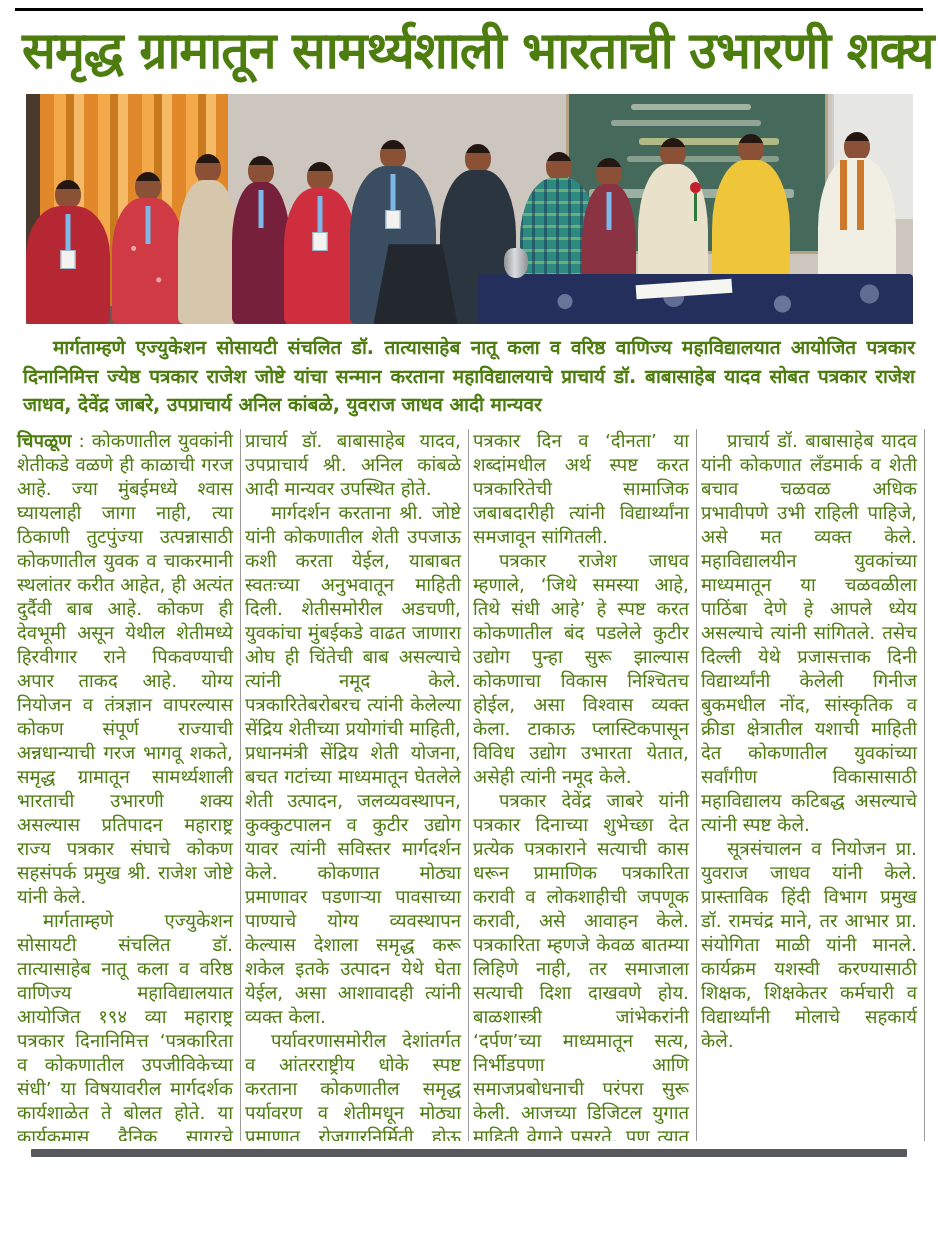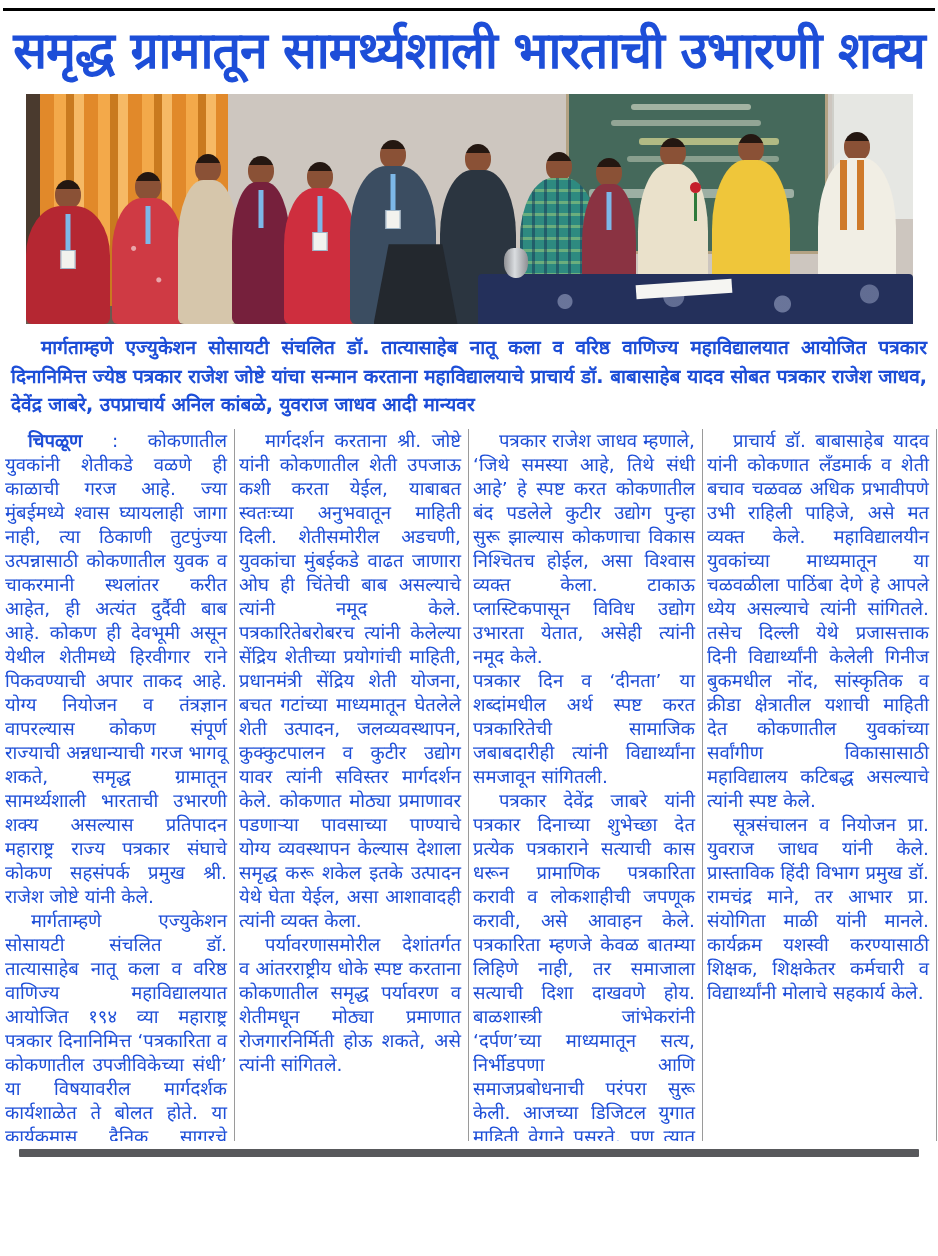--- a/index.html
+++ b/index.html
@@ -3,23 +3,23 @@
 <meta charset="utf-8">
 <style>
   html,body{margin:0;padding:0;background:#ffffff;}
   .page{
     position:relative;
     width:938px;height:1256px;
     margin:0 auto;
     background:#ffffff;
     overflow:hidden;
     font-family:"DejaVu Sans", sans-serif;
-    color:#1d4ed8;
+    color:#4d7c0f;
     box-sizing:border-box;
-    padding:0 1px;
+    padding:0 13px;
   }
   .top-rule{border-top:3px solid #000;margin:8px 2px 0 2px;}
   .headline{
     margin:10px 0 4px 0;
     font-size:51px;line-height:1.18;
     font-weight:bold;text-align:center;
     letter-spacing:-1px;white-space:nowrap;
     transform:scaleX(0.98);transform-origin:center;
   }
   .subheadline{
@@ -123,21 +123,21 @@
   }
   .col{
     flex:1 1 0;min-width:0;
     padding:0 7px 0 4px;
     border-right:1px solid #9a9a9a;
     font-size:18.5px;line-height:24px;text-align:justify;
   }
   .col:last-child{border-right:none;}
   .para{margin:0;}
   .para.indent{text-indent:26px;}
-  .dateline{font-weight:bold;margin-left:23px;}
+  .dateline{font-weight:bold;}
   .bottom-bar{
     height:8px;background:#58595c;margin:8px 18px 0 18px;border-radius:1px;
   }
 </style>
 </head>
 <body>
 
 <div class="page">
 
   <div class="top-rule"></div>
@@ -228,26 +228,27 @@
   </div>
 
   <p class="caption">मार्गताम्हणे एज्युकेशन सोसायटी संचलित डॉ. तात्यासाहेब नातू कला व वरिष्ठ वाणिज्य महाविद्यालयात आयोजित पत्रकार दिनानिमित्त ज्येष्ठ पत्रकार राजेश जोष्टे यांचा सन्मान करताना महाविद्यालयाचे प्राचार्य डॉ. बाबासाहेब यादव सोबत पत्रकार राजेश जाधव, देवेंद्र जाबरे, उपप्राचार्य अनिल कांबळे, युवराज जाधव आदी मान्यवर</p>
 
   <div class="columns">
     <div class="col">
       <p class="para"><b class="dateline">चिपळूण</b><span> : </span><span>कोकणातील युवकांनी शेतीकडे वळणे ही काळाची गरज आहे. ज्या मुंबईमध्ये श्वास घ्यायलाही जागा नाही, त्या ठिकाणी तुटपुंज्या उत्पन्नासाठी कोकणातील युवक व चाकरमानी स्थलांतर करीत आहेत, ही अत्यंत दुर्दैवी बाब आहे. कोकण ही देवभूमी असून येथील शेतीमध्ये हिरवीगार राने पिकवण्याची अपार ताकद आहे. योग्य नियोजन व तंत्रज्ञान वापरल्यास कोकण संपूर्ण राज्याची अन्नधान्याची गरज भागवू शकते, समृद्ध ग्रामातून सामर्थ्यशाली भारताची उभारणी शक्य असल्यास प्रतिपादन महाराष्ट्र राज्य पत्रकार संघाचे कोकण सहसंपर्क प्रमुख श्री. राजेश जोष्टे यांनी केले.</span></p>
       <p class="para indent">मार्गताम्हणे एज्युकेशन सोसायटी संचलित डॉ. तात्यासाहेब नातू कला व वरिष्ठ वाणिज्य महाविद्यालयात आयोजित १९४ व्या महाराष्ट्र पत्रकार दिनानिमित्त ‘पत्रकारिता व कोकणातील उपजीविकेच्या संधी’ या विषयावरील मार्गदर्शक कार्यशाळेत ते बोलत होते. या कार्यक्रमास दैनिक सागरचे पत्रकार देवेंद्र जाबरे, राजेश जाधव, महाविद्यालयाचे</p>
     </div>
     <div class="col">
+      <p class="para">प्राचार्य डॉ. बाबासाहेब यादव, उपप्राचार्य श्री. अनिल कांबळे आदी मान्यवर उपस्थित होते.</p>
       <p class="para indent">मार्गदर्शन करताना श्री. जोष्टे यांनी कोकणातील शेती उपजाऊ कशी करता येईल, याबाबत स्वतःच्या अनुभवातून माहिती दिली. शेतीसमोरील अडचणी, युवकांचा मुंबईकडे वाढत जाणारा ओघ ही चिंतेची बाब असल्याचे त्यांनी नमूद केले. पत्रकारितेबरोबरच त्यांनी केलेल्या सेंद्रिय शेतीच्या प्रयोगांची माहिती, प्रधानमंत्री सेंद्रिय शेती योजना, बचत गटांच्या माध्यमातून घेतलेले शेती उत्पादन, जलव्यवस्थापन, कुक्कुटपालन व कुटीर उद्योग यावर त्यांनी सविस्तर मार्गदर्शन केले. कोकणात मोठ्या प्रमाणावर पडणाऱ्या पावसाच्या पाण्याचे योग्य व्यवस्थापन केल्यास देशाला समृद्ध करू शकेल इतके उत्पादन येथे घेता येईल, असा आशावादही त्यांनी व्यक्त केला.</p>
       <p class="para indent">पर्यावरणासमोरील देशांतर्गत व आंतरराष्ट्रीय धोके स्पष्ट करताना कोकणातील समृद्ध पर्यावरण व शेतीमधून मोठ्या प्रमाणात रोजगारनिर्मिती होऊ शकते, असे त्यांनी सांगितले.</p>
     </div>
     <div class="col">
+      <p class="para">पत्रकार दिन व ‘दीनता’ या शब्दांमधील अर्थ स्पष्ट करत पत्रकारितेची सामाजिक जबाबदारीही त्यांनी विद्यार्थ्यांना समजावून सांगितली.</p>
       <p class="para indent">पत्रकार राजेश जाधव म्हणाले, ‘जिथे समस्या आहे, तिथे संधी आहे’ हे स्पष्ट करत कोकणातील बंद पडलेले कुटीर उद्योग पुन्हा सुरू झाल्यास कोकणाचा विकास निश्चितच होईल, असा विश्वास व्यक्त केला. टाकाऊ प्लास्टिकपासून विविध उद्योग उभारता येतात, असेही त्यांनी नमूद केले.</p>
-      <p class="para">पत्रकार दिन व ‘दीनता’ या शब्दांमधील अर्थ स्पष्ट करत पत्रकारितेची सामाजिक जबाबदारीही त्यांनी विद्यार्थ्यांना समजावून सांगितली.</p>
       <p class="para indent">पत्रकार देवेंद्र जाबरे यांनी पत्रकार दिनाच्या शुभेच्छा देत प्रत्येक पत्रकाराने सत्याची कास धरून प्रामाणिक पत्रकारिता करावी व लोकशाहीची जपणूक करावी, असे आवाहन केले. पत्रकारिता म्हणजे केवळ बातम्या लिहिणे नाही, तर समाजाला सत्याची दिशा दाखवणे होय. बाळशास्त्री जांभेकरांनी ‘दर्पण’च्या माध्यमातून सत्य, निर्भीडपणा आणि समाजप्रबोधनाची परंपरा सुरू केली. आजच्या डिजिटल युगात माहिती वेगाने पसरते, पण त्यात सत्य टिकवणे हीच खरी</p>
     </div>
     <div class="col">
       <p class="para indent">प्राचार्य डॉ. बाबासाहेब यादव यांनी कोकणात लँडमार्क व शेती बचाव चळवळ अधिक प्रभावीपणे उभी राहिली पाहिजे, असे मत व्यक्त केले. महाविद्यालयीन युवकांच्या माध्यमातून या चळवळीला पाठिंबा देणे हे आपले ध्येय असल्याचे त्यांनी सांगितले. तसेच दिल्ली येथे प्रजासत्ताक दिनी विद्यार्थ्यांनी केलेली गिनीज बुकमधील नोंद, सांस्कृतिक व क्रीडा क्षेत्रातील यशाची माहिती देत कोकणातील युवकांच्या सर्वांगीण विकासासाठी महाविद्यालय कटिबद्ध असल्याचे त्यांनी स्पष्ट केले.</p>
       <p class="para indent">सूत्रसंचालन व नियोजन प्रा. युवराज जाधव यांनी केले. प्रास्ताविक हिंदी विभाग प्रमुख डॉ. रामचंद्र माने, तर आभार प्रा. संयोगिता माळी यांनी मानले. कार्यक्रम यशस्वी करण्यासाठी शिक्षक, शिक्षकेतर कर्मचारी व विद्यार्थ्यांनी मोलाचे सहकार्य केले.</p>
     </div>
   </div>
 
   <div class="bottom-bar"></div>
 

